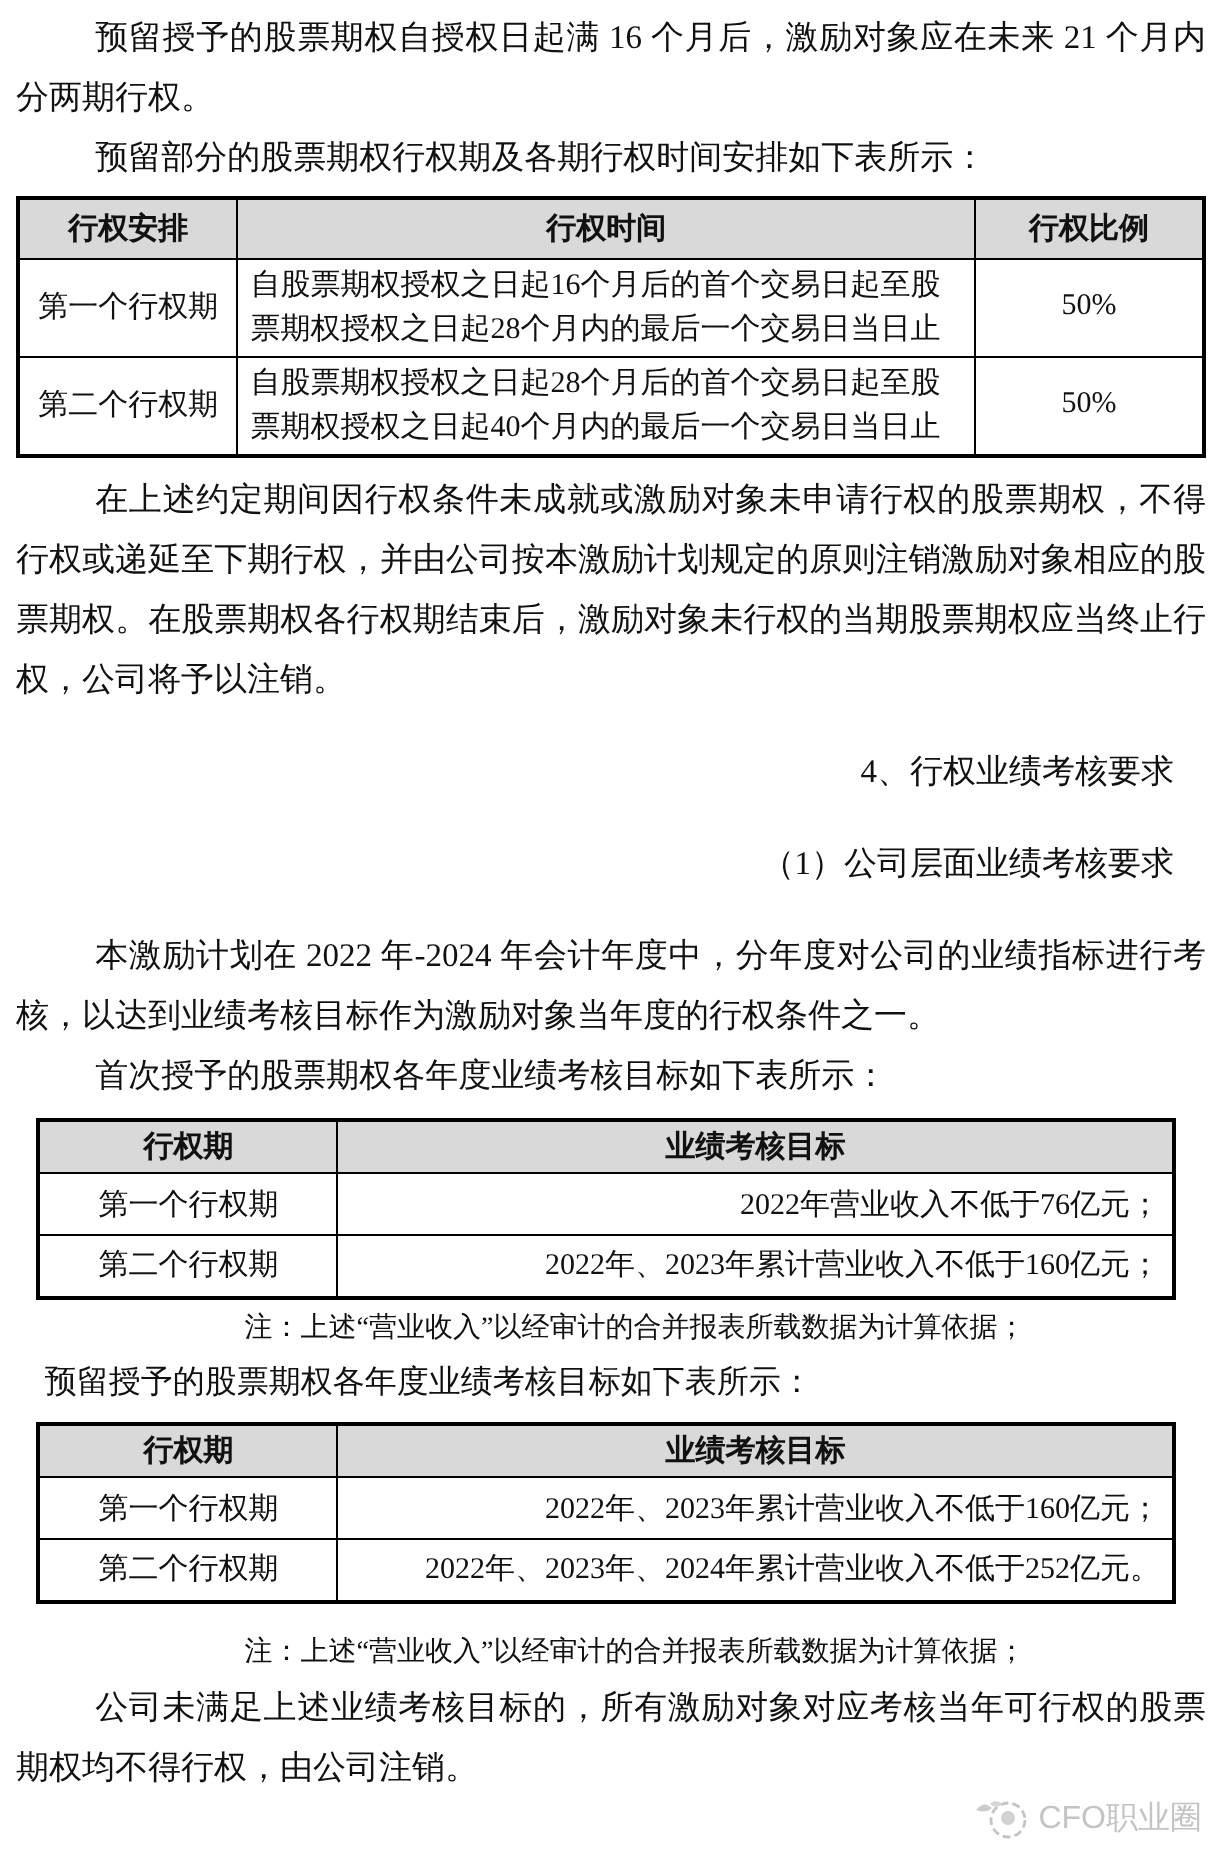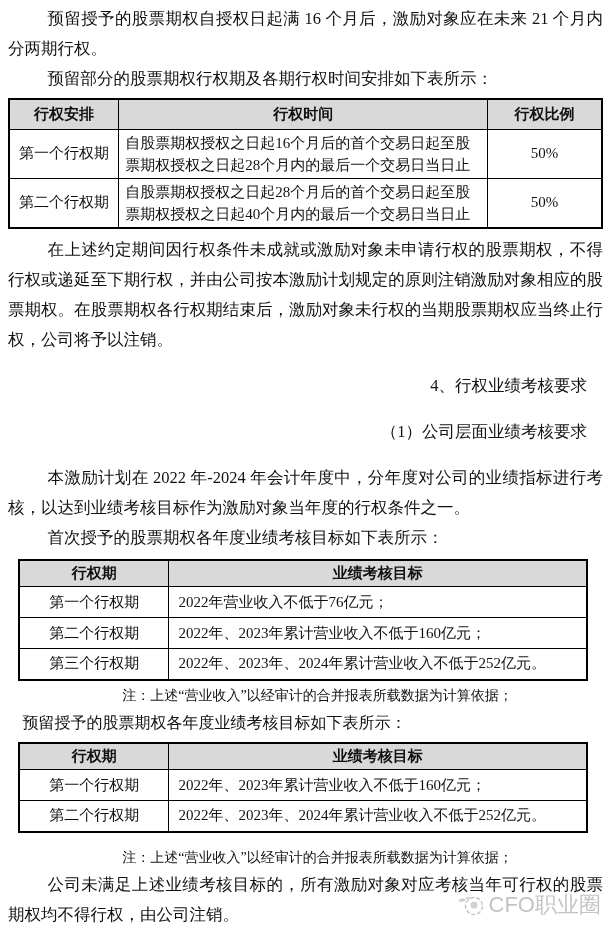--- a/index.html
+++ b/index.html
@@ -72,31 +72,31 @@
   .t1 th{height:30px;}
   .t1 td{height:48px;}
   .t1 td.center{text-align:center;}
   .t1 td.left{text-align:left;line-height:22px;}
   .t23{width:570px;margin:6px 0 2px 10px;}
   .t23 col.c1{width:26.4%;}
   .t23 col.c2{width:73.6%;}
   .t23 th{height:27px;}
   .t23 td{height:31px;}
   .t23 td.center{text-align:center;}
-  .t23 td.left{text-align:left;padding-left:9px;margin-top:44px;}
+  .t23 td.left{text-align:right;padding-left:9px;margin-top:44px;}
   .gap-md{height:8px;}
   .watermark{
     position:absolute;
     right:10px;
     bottom:10px;
     display:flex;
     align-items:center;
     gap:4px;
     color:var(--watermark);
-    font-size:22px;
+    font-size:16px;
     font-family:"Liberation Sans","DejaVu Sans",sans-serif;
     text-align:right;
   }
   .watermark svg{display:block;}
 </style>
 </head>
 <body>
 
 <div class="page">
 
@@ -150,24 +150,20 @@
       </tr>
     </thead>
     <tbody>
       <tr>
         <td class="center">第一个行权期</td>
         <td class="left">2022年营业收入不低于76亿元；</td>
       </tr>
       <tr>
         <td class="center">第二个行权期</td>
         <td class="left">2022年、2023年累计营业收入不低于160亿元；</td>
-      </tr>
-      <tr>
-        <td class="center">第三个行权期</td>
-        <td class="left">2022年、2023年、2024年累计营业收入不低于252亿元。</td>
       </tr>
     </tbody>
   </table>
 
   <p class="note">注：上述“营业收入”以经审计的合并报表所载数据为计算依据；</p>
 
   <p class="lead-small">预留授予的股票期权各年度业绩考核目标如下表所示：</p>
 
   <table class="t23">
     <colgroup>

